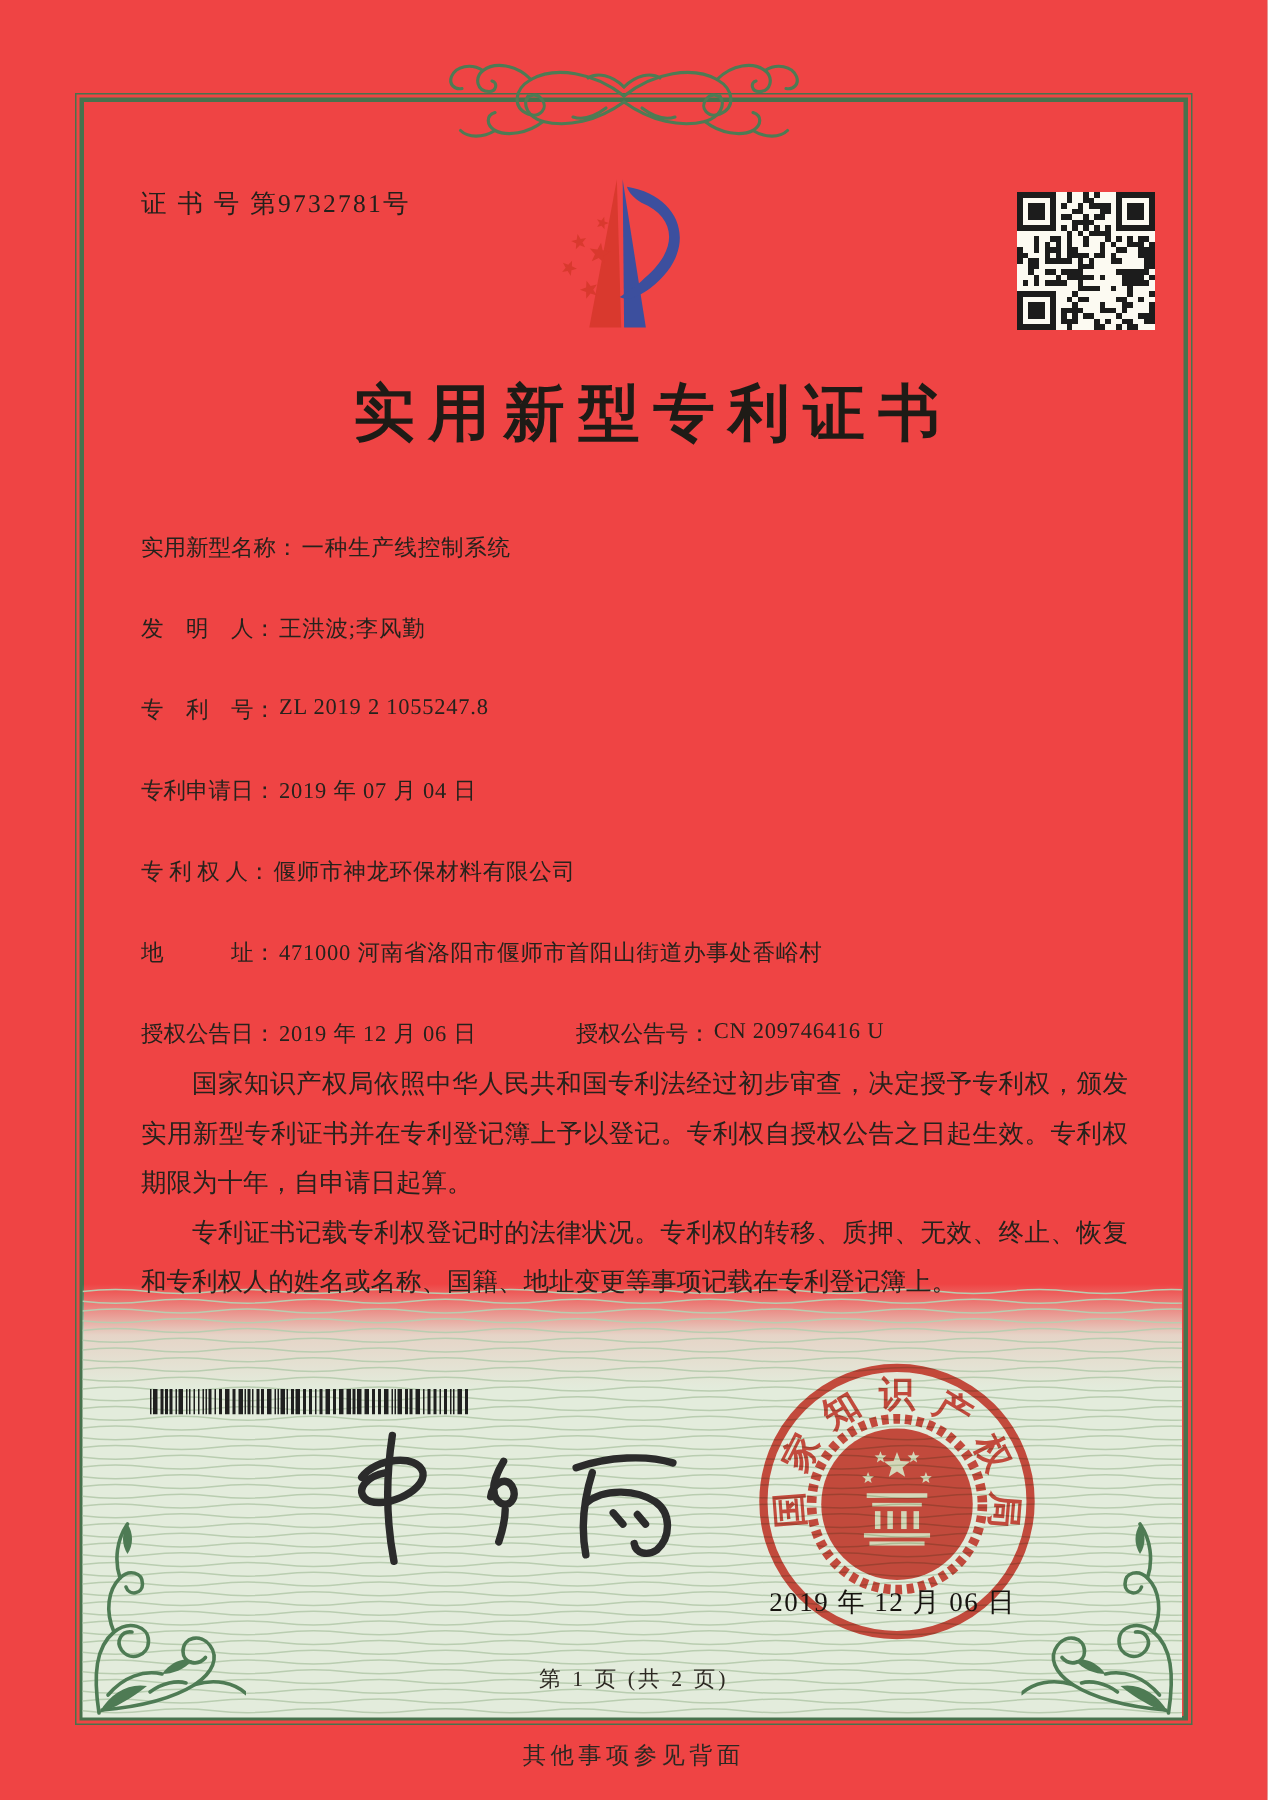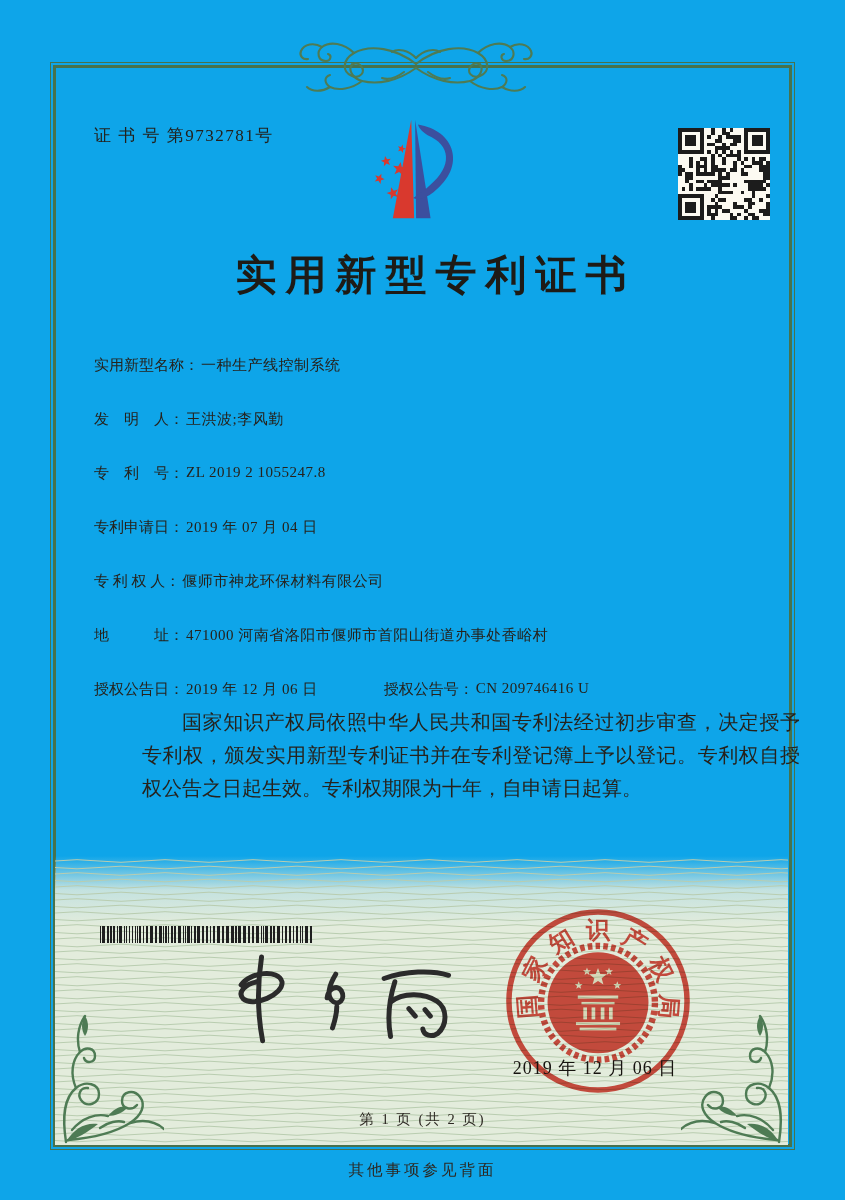--- a/index.html
+++ b/index.html
@@ -1,38 +1,38 @@
 <!DOCTYPE html>
 <html><head>
 <meta charset="utf-8">
 <style>
   html,body{margin:0;padding:0;}
   body{background:#e8e4d8;font-family:"Liberation Serif","DejaVu Serif",serif;}
-  #page{position:relative;width:845px;height:1200px;background:#0ea5e9;overflow:hidden;
+  #page{position:relative;width:845px;height:1200px;background:#ef4444;overflow:hidden;
         box-shadow:0 0 6px rgba(0,0,0,.25);color:#2e2a24;}
   
   .frame{position:absolute;left:50px;top:62px;width:743px;height:1086px;
          border:1.5px solid #47724d;}
   .frame-inner{position:absolute;left:2px;top:2px;right:2px;bottom:2px;border:3px solid #47724d;}
   
   .band{position:absolute;left:55px;top:856px;width:733px;height:289px;
         background:linear-gradient(180deg,rgba(228,237,222,0) 0,rgba(228,237,222,.85) 34px,#e3ecdc 70px,#e3ecdc 100%);}
   .band svg{position:absolute;left:0;top:0;}
   .cert-no{position:absolute;left:94px;top:124px;font-size:17px;letter-spacing:1.5px;color:#23201b;}
   .logo{position:absolute;left:348px;top:112px;width:140px;height:116px;}
   .qr{position:absolute;left:678px;top:128px;width:92px;height:92px;background:#fcfaf2;}
   .title{position:absolute;left:0;top:248px;width:100%;text-align:center;
          font-size:41px;font-weight:bold;letter-spacing:9px;color:#1e1b16;padding-left:13px;}
   .fields{position:absolute;left:94px;top:356px;width:660px;font-size:15px;color:#26221c;}
   .frow{height:54px;display:flex;align-items:flex-start;}
   .frow .lbl{flex:0 0 auto;white-space:pre;}
   .frow .val{margin-left:2px;letter-spacing:.5px;}
   .pair2{margin-left:66px;display:flex;}
-  .paras{position:absolute;left:94px;top:706px;width:658px;font-size:20px;
-         line-height:33px;text-align:justify;color:#26221c;margin-left:48px;}
+  .paras{position:absolute;left:94px;top:706px;width:658px;font-size:17px;
+         line-height:33px;text-align:justify;color:#26221c;}
   .paras p{margin:0;text-indent:2em;}
   .barcode{position:absolute;left:100px;top:926px;width:218px;height:17px;}
   .officer{position:absolute;left:95px;top:984px;font-size:18.5px;letter-spacing:4px;color:#1d1a16;}
   .officer div{margin-bottom:20px;}
   .sig{position:absolute;left:225px;top:944px;width:258px;height:112px;}
   .seal{position:absolute;left:497px;top:900px;width:202px;height:202px;
         mix-blend-mode:multiply;opacity:.93;}
   .seal-date{position:absolute;left:500px;top:1056px;width:190px;text-align:center;
              font-size:18px;letter-spacing:1px;color:#16130f;z-index:5;}
   .page-num{position:absolute;left:0;top:1110px;width:100%;text-align:center;
@@ -400,20 +400,21 @@
       <span class="val">2019 年 12 月 06 日</span>
       <span class="pair2">
         <span class="lbl">授权公告号：</span>
         <span class="val">CN 209746416 U</span>
       </span>
     </div>
   </div>
 
   <div class="paras">
     <p>国家知识产权局依照中华人民共和国专利法经过初步审查，决定授予专利权，颁发实用新型专利证书并在专利登记簿上予以登记。专利权自授权公告之日起生效。专利权期限为十年，自申请日起算。</p>
+    <p>专利证书记载专利权登记时的法律状况。专利权的转移、质押、无效、终止、恢复和专利权人的姓名或名称、国籍、地址变更等事项记载在专利登记簿上。</p>
   </div>
 
   <svg id="barcode-svg" class="barcode" viewBox="0 0 218 17" preserveAspectRatio="none">
       <rect x="0" y="0" width="1" height="17" fill="#1f1f1f"></rect>
       <rect x="2" y="0" width="3" height="17" fill="#1f1f1f"></rect>
       <rect x="7" y="0" width="2" height="17" fill="#1f1f1f"></rect>
       <rect x="10" y="0" width="2" height="17" fill="#1f1f1f"></rect>
       <rect x="13" y="0" width="2" height="17" fill="#1f1f1f"></rect>
       <rect x="17" y="0" width="1" height="17" fill="#1f1f1f"></rect>
       <rect x="19" y="0" width="3" height="17" fill="#1f1f1f"></rect>

